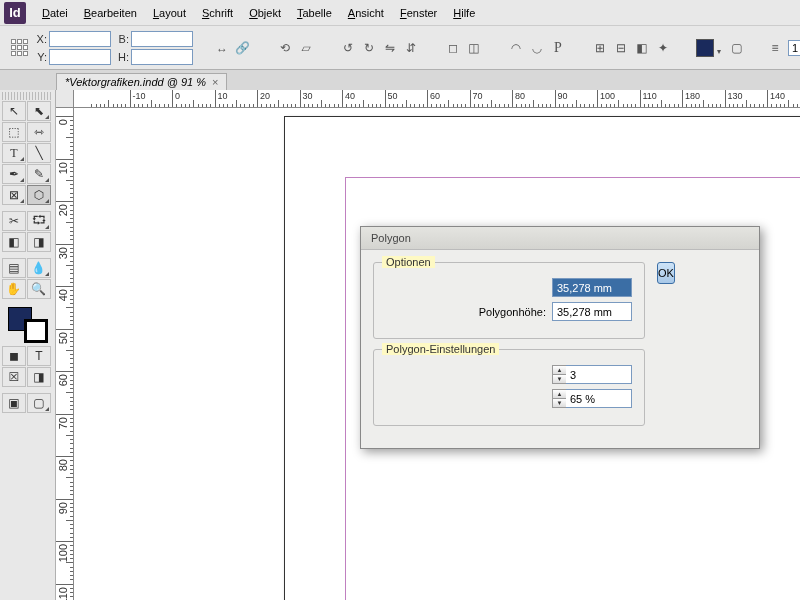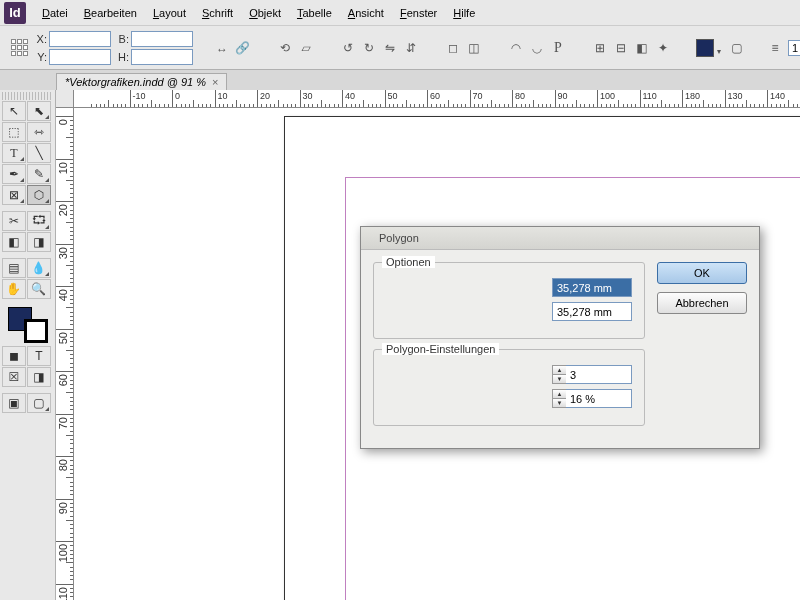--- a/index.html
+++ b/index.html
@@ -50,28 +50,28 @@
 .tick-h.minor{height:4px;top:14px}
 .tick-h.mid{height:8px;top:10px}
 .tick-v{position:absolute;left:0;width:18px;border-top:1px solid #666;font-size:9px;color:#333}
 .tick-v span{writing-mode:vertical-rl;transform:rotate(180deg);padding:2px 1px}
 .tick-v.minor{width:4px;left:14px}
 .tick-v.mid{width:8px;left:10px}
 .paste{position:absolute;top:18px;left:18px;right:0;bottom:0;background:#fff}
 .page{position:absolute;left:210px;top:8px;width:520px;height:490px;background:#fff;border:1px solid #333;box-shadow:2px 2px 4px rgba(0,0,0,0.3)}
 .margin-box{position:absolute;left:60px;top:60px;right:0;bottom:0;border:1px solid #c080c0}
 .dialog{position:absolute;left:360px;top:226px;width:400px;background:#eeeeec;border:1px solid #888;box-shadow:3px 3px 10px rgba(0,0,0,0.4)}
-.dialog-title{background:linear-gradient(#e4e4e0,#d4d4d0);padding:5px 18px;border-bottom:1px solid #bbb;color:#444}
+.dialog-title{background:linear-gradient(#e4e4e0,#d4d4d0);padding:5px 10px;border-bottom:1px solid #bbb;color:#444}
 .dialog-body{padding:12px;display:flex;gap:12px}
 .dialog-left{flex:1}
-.dialog-right{width:90px;display:flex;flex-direction:column;gap:8px}
+.dialog-right{width:90px;display:flex;flex-direction:row;gap:8px}
 .dlg-btn{height:22px;border:1px solid #888;background:linear-gradient(#fdfdfd,#e0e0e0);border-radius:3px;cursor:default;display:flex;align-items:center;justify-content:center}
 .dlg-btn.primary{border:1px solid #3b6ea5;background:linear-gradient(#cde3f7,#a8c8e8)}
 .fieldset{border:1px solid #bbb;border-radius:3px;padding:10px 12px 12px;margin-bottom:10px;position:relative}
-.fieldset-legend{position:absolute;top:-7px;left:8px;background:#ffffff;padding:0 4px;color:#333}
+.fieldset-legend{position:absolute;top:-7px;left:8px;background:#fef9c3;padding:0 4px;color:#333}
 .field-row{display:flex;align-items:center;gap:6px;margin:5px 0;justify-content:flex-end}
 .field-label{text-align:right;flex:1}
 .field-input{width:80px;height:19px;background:#fff;border:1px solid #7a9ac0;padding:0 4px;display:flex;align-items:center}
 .field-input.sel{background:#3b6ea5;color:#fff}
 .spinner{width:14px;height:19px;display:flex;flex-direction:column;border:1px solid #999;border-right:none}
 .spinner span{flex:1;background:linear-gradient(#fff,#ddd);display:flex;align-items:center;justify-content:center;font-size:6px;color:#333}
 .spinner span:first-child{border-bottom:1px solid #999}
 .field-spin{display:flex}
 .field-spin .field-input{width:66px;border-left:none}
 </style>
@@ -547,43 +547,43 @@
 <div class="dialog">
   <div class="dialog-title">Polygon</div>
   <div class="dialog-body">
     <div class="dialog-left">
       <div class="fieldset">
         <div class="fieldset-legend">Optionen</div>
         <div class="field-row">
           <div class="field-input sel">35,278 mm</div>
         </div>
         <div class="field-row">
+          <span class="field-label"><span>Polygonhöhe:</span></span>
           <div class="field-input">35,278 mm</div>
         </div>
       </div>
       <div class="fieldset">
         <div class="fieldset-legend">Polygon-Einstellungen</div>
         <div class="field-row">
           <div class="field-spin">
             <div class="spinner">
                 <span>▲</span>
                 <span>▼</span>
               </div>
             <div class="field-input">3</div>
           </div>
         </div>
         <div class="field-row">
           <div class="field-spin">
             <div class="spinner">
                 <span>▲</span>
                 <span>▼</span>
               </div>
-            <div class="field-input">16 %</div>
+            <div class="field-input">65 %</div>
           </div>
         </div>
       </div>
     </div>
     <div class="dialog-right">
       <div class="dlg-btn primary">OK</div>
-      <div class="dlg-btn">Abbrechen</div>
     </div>
   </div>
 </div>
 
 </body></html>

